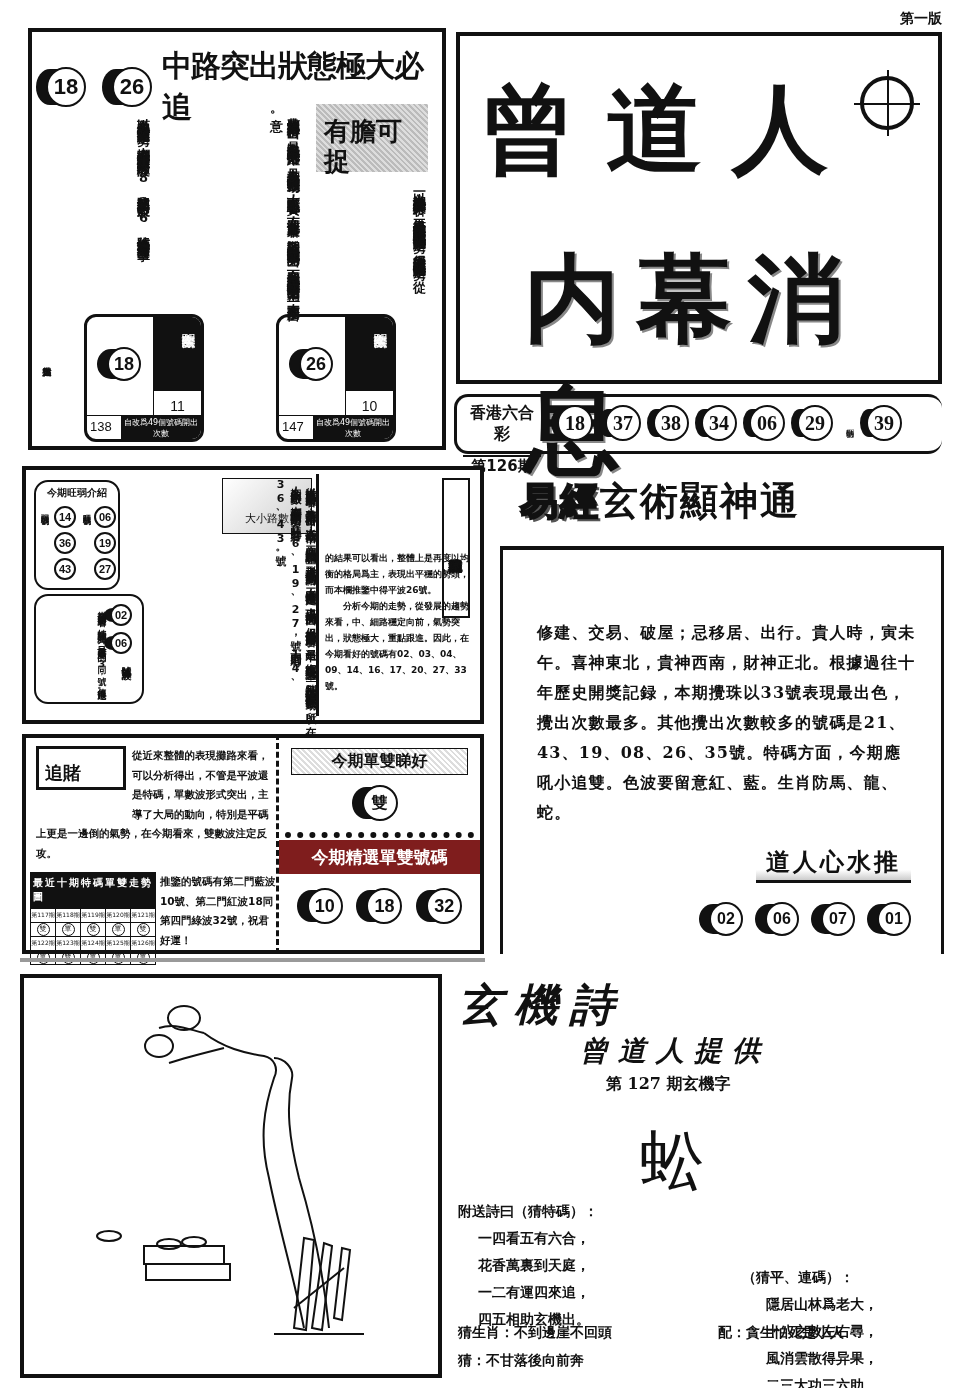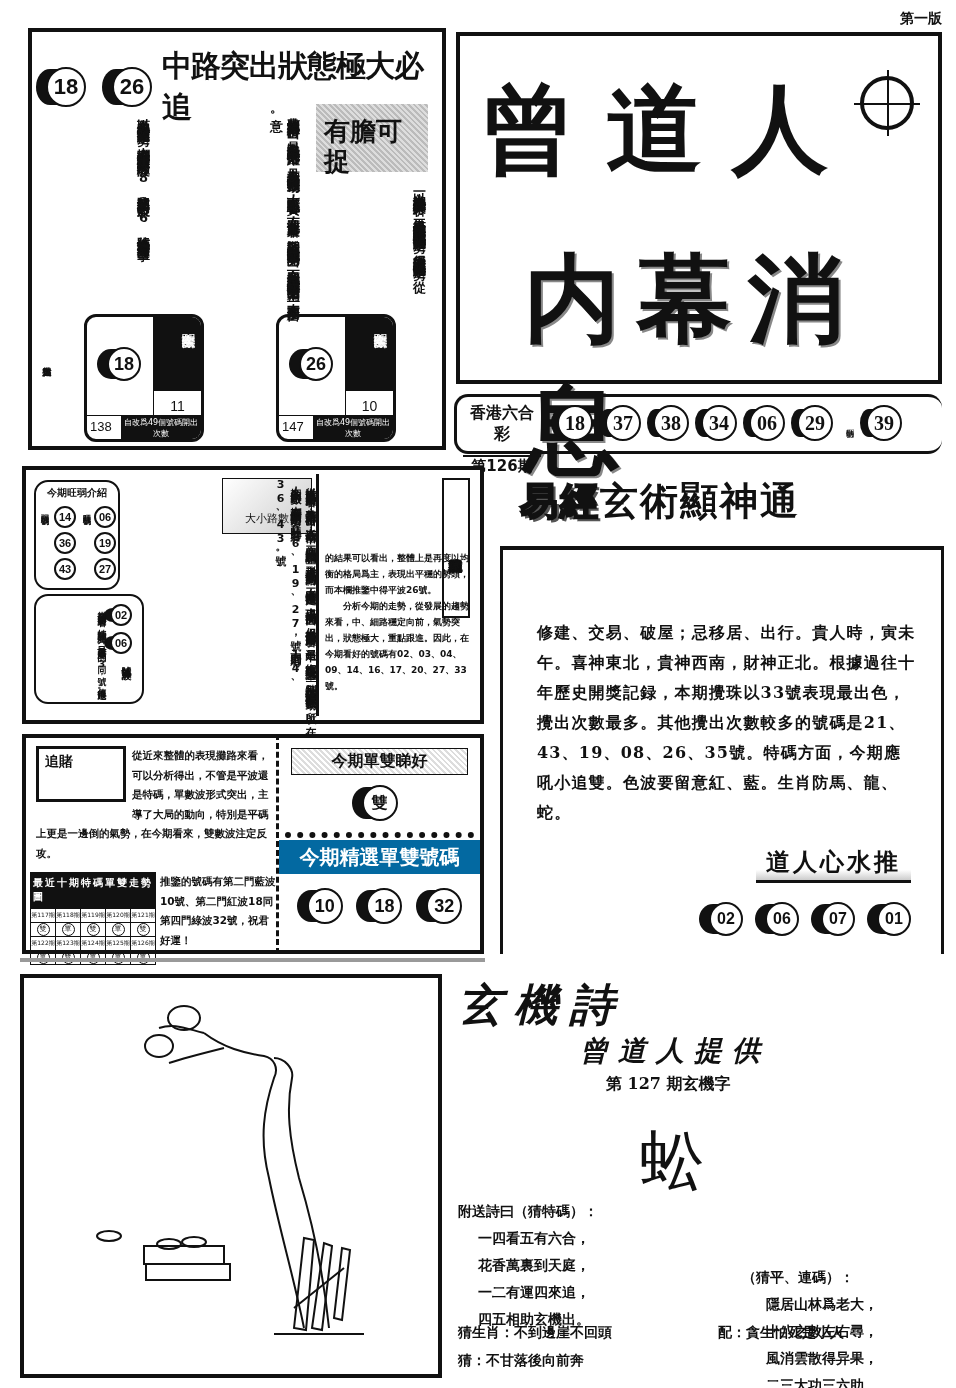--- a/index.html
+++ b/index.html
@@ -45,34 +45,34 @@
   .hot { left: 8px; top: 10px; width: 86px; height: 110px; border: 2px solid #111; border-radius: 14px; }
   .hot-title { font-size: 10px; font-weight: bold; text-align: center; margin-top: 4px; }
   .twin { left: 8px; top: 124px; width: 110px; height: 110px; border: 2px solid #111; border-radius: 14px; }
   .sm { width: 22px; height: 22px; font-size: 11px; }
   .yesterday { right: 4px; top: 4px; width: 160px; height: 242px; border-left: 3px solid #111; }
   .yest-title { position: absolute; right: 6px; top: 4px; width: 28px; height: 140px; border: 2px solid #111; writing-mode: vertical-rl; text-orientation: upright; font-family: "DejaVu Serif", serif; font-weight: bold; font-size: 14px; line-height: 24px; text-align: center; }
   .yest-body { position: absolute; left: 6px; top: 76px; width: 150px; font-size: 9px; line-height: 16px; font-weight: bold; }
   .yest-body p.ind { text-indent: 18px; }
   
   .chase { left: 22px; top: 734px; width: 254px; height: 220px; border-right: none; }
-  .chase-title { position: absolute; left: 10px; top: 8px; width: 90px; height: 56px; border: 3px solid #111; font-family: "DejaVu Serif", serif; font-size: 14px; font-weight: bold; padding: 4px 6px; }
+  .chase-title { position: absolute; left: 10px; top: 8px; width: 90px; height: 44px; border: 3px solid #111; font-family: "DejaVu Serif", serif; font-size: 18px; font-weight: bold; padding: 12px 6px; }
   .chase-body { position: absolute; left: 10px; top: 8px; width: 236px; font-size: 10.5px; line-height: 19.5px; font-weight: bold; }
   .chase-body .float { float: left; width: 96px; height: 62px; }
   .trend { position: absolute; left: 4px; top: 134px; width: 126px; }
   .trend .t-head { background: #111; color: #fff; font-size: 10px; font-weight: bold; padding: 4px 3px; letter-spacing: 2px; }
   .trend table { border-collapse: collapse; width: 100%; }
   .trend td { border: 1px solid #111; font-size: 6px; text-align: center; height: 14px; padding: 0; }
   .trend .sym { display: inline-block; width: 13px; height: 13px; border: 1px solid #111; border-radius: 50%; font-size: 7px; line-height: 11px; }
   .rec { position: absolute; left: 134px; top: 134px; width: 116px; font-size: 10.5px; line-height: 19.5px; font-weight: bold; }
   
   .sd { left: 276px; top: 734px; width: 208px; height: 220px; border-left: 3px dashed #111; }
   .sd-top { position: absolute; left: 6px; top: 4px; right: 6px; height: 96px; border-bottom: 6px dotted #111; }
   .sd-title { margin: 6px 6px 0; border: 1px solid #111; background: repeating-linear-gradient(45deg,#ddd 0 2px,#fff 2px 4px); font-family: "DejaVu Serif", serif; font-weight: bold; text-align: center; font-size: 16px; padding: 2px 0; }
-  .sd-band { position: absolute; left: 0; right: 0; top: 102px; height: 34px; background: #0369a1; color: #fff; font-family: "DejaVu Serif", serif; font-weight: bold; font-size: 20px; text-align: center; line-height: 34px; }
+  .sd-band { position: absolute; left: 0; right: 0; top: 102px; height: 34px; background: #7f1d1d; color: #fff; font-family: "DejaVu Serif", serif; font-weight: bold; font-size: 17px; text-align: center; line-height: 34px; }
   .sd-picks { position: absolute; left: 16px; right: 6px; top: 150px; display: flex; justify-content: space-around; }
   .sd-picks .ball { width: 36px; height: 36px; font-size: 18px; }
   
   .iching-title { left: 520px; top: 476px; font-size: 38px; font-weight: bold; letter-spacing: 2px; }
   .iching-title .outline { color: #fff; -webkit-text-stroke: 2px #111; text-shadow: 3px 3px 0 #555; }
   .iching { left: 500px; top: 546px; width: 444px; height: 408px; border: 3px solid #111; border-bottom: none; border-top: 4px solid #111; }
   .iching-body { position: absolute; left: 34px; top: 68px; width: 380px; font-size: 16px; line-height: 30px; font-family: "DejaVu Serif", serif; font-weight: bold; letter-spacing: 1.2px; }
   .heart { position: absolute; right: 30px; top: 296px; font-family: "DejaVu Serif", serif; font-weight: bold; font-size: 24px; letter-spacing: 3px; border-bottom: 3px solid #111; padding: 0 10px 2px; background: linear-gradient(#fff 70%, #ccc 100%); }
   .heart-balls { position: absolute; right: 30px; top: 352px; display: flex; gap: 22px; }
   .heart-balls .ball { width: 34px; height: 34px; font-size: 16px; }

